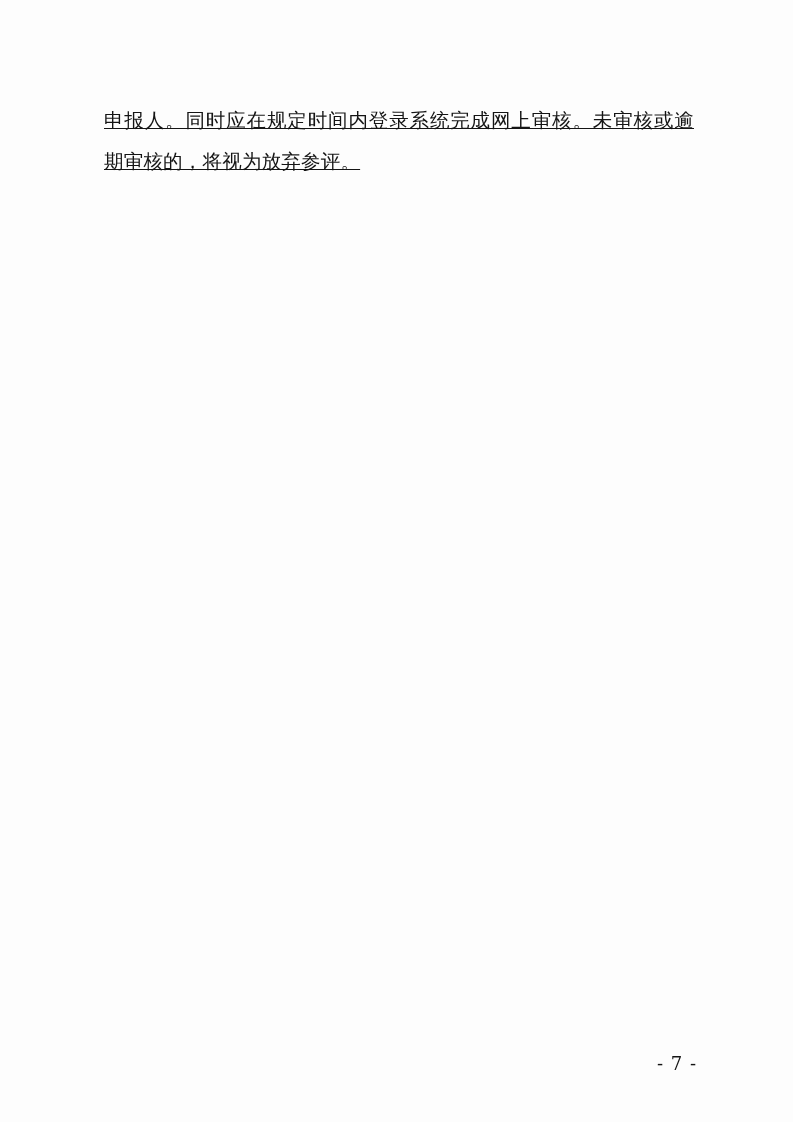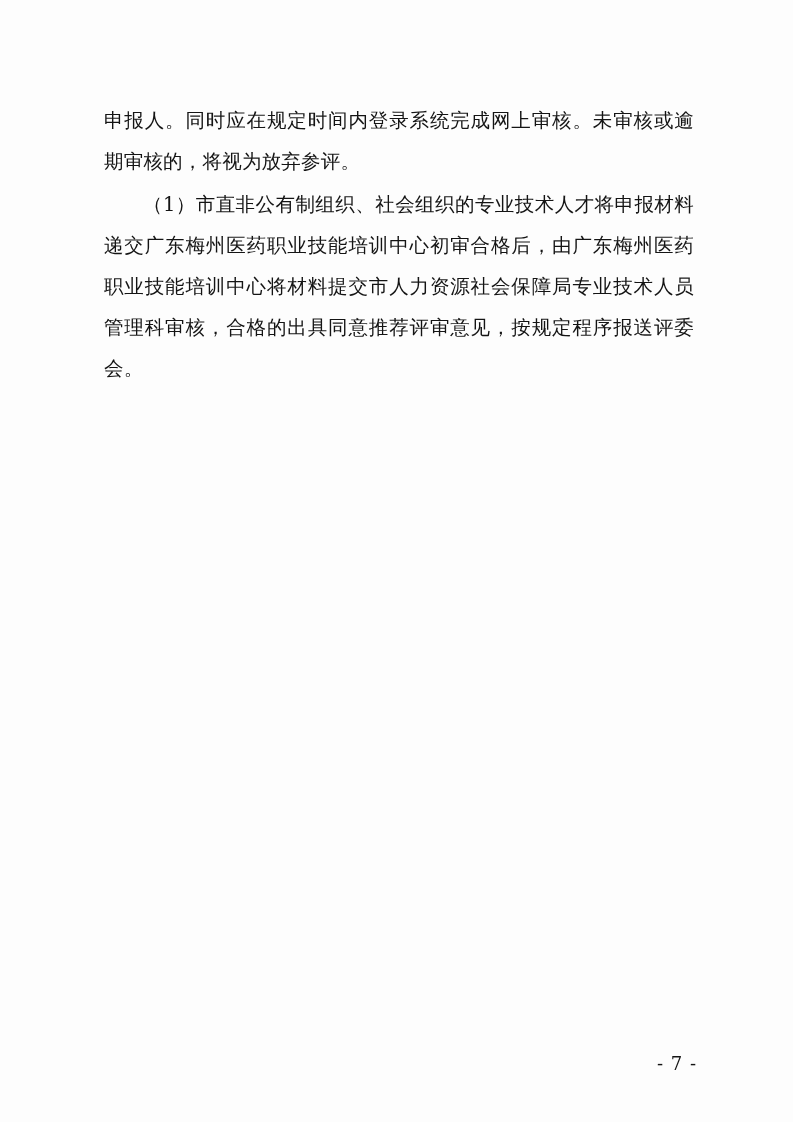--- a/index.html
+++ b/index.html
@@ -31,36 +31,36 @@
   }
   .para {
     margin: 0 0 2px 0;
     font-size: 19.5px;
     line-height: 41px;
     text-align: justify;
     text-justify: inter-ideograph;
     letter-spacing: 0.2px;
     color: #141414;
     font-family: "DejaVu Serif", "Liberation Serif", serif;
+    text-decoration: underline;
   }
   .para.indent {
     text-indent: 39px;
   }
   .page-number {
     position: absolute;
     right: 96px;
     bottom: 48px;
     font-size: 18px;
     color: #141414;
     letter-spacing: 1px;
     font-family: "DejaVu Serif", "Liberation Serif", serif;
   }
 </style>
 </head>
 <body>
 
 <div class="page">
   <div class="content">
     <p class="para">申报人。同时应在规定时间内登录系统完成网上审核。未审核或逾期审核的，将视为放弃参评。</p>
-    <p class="para indent">（1）市直非公有制组织、社会组织的专业技术人才将申报材料递交广东梅州医药职业技能培训中心初审合格后，由广东梅州医药职业技能培训中心将材料提交市人力资源社会保障局专业技术人员管理科审核，合格的出具同意推荐评审意见，按规定程序报送评委会。</p>
   </div>
   <div class="page-number">- 7 -</div>
 </div>
 
 </body></html>

